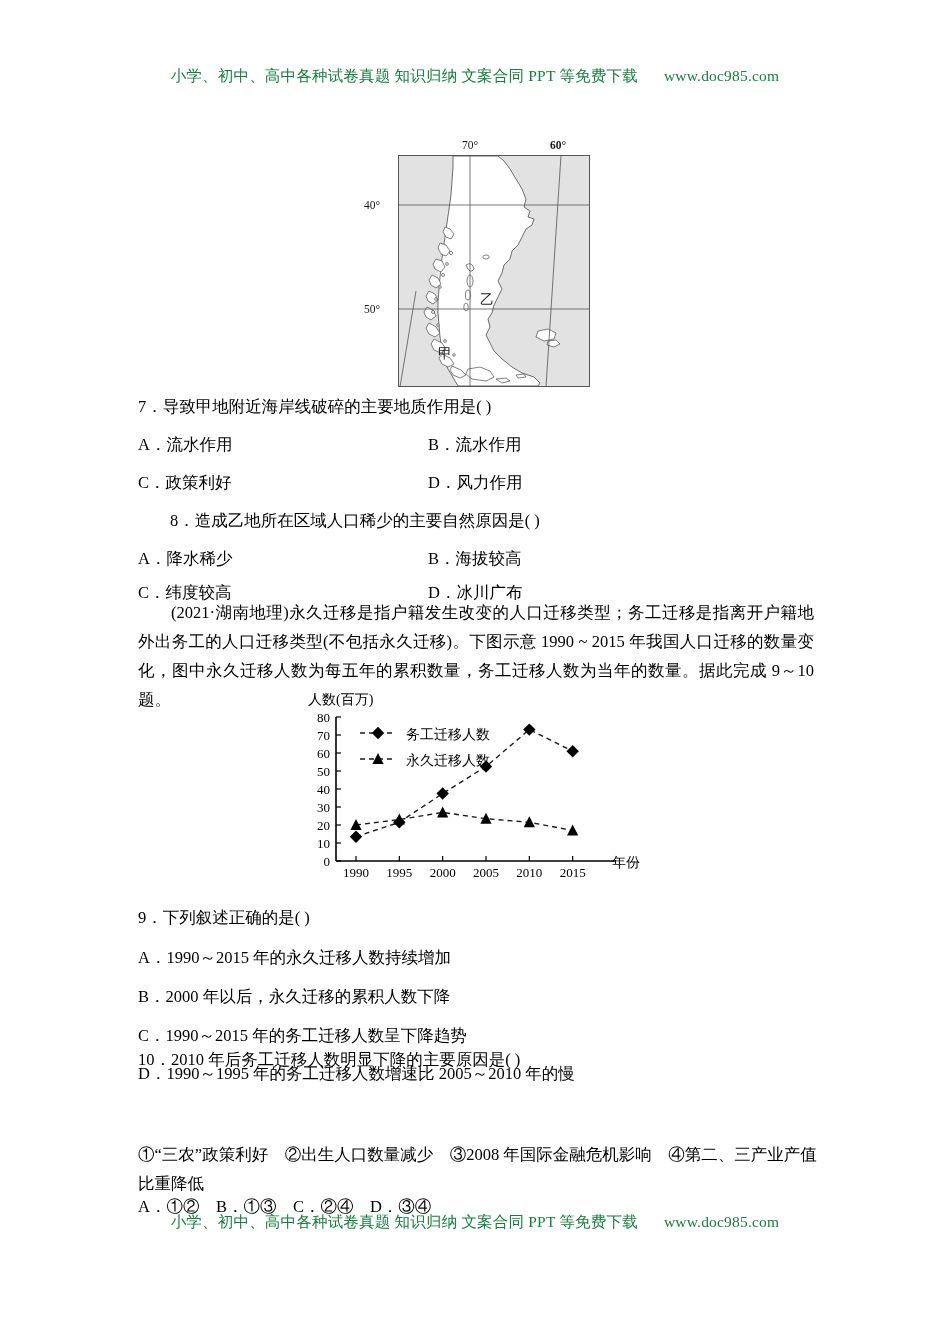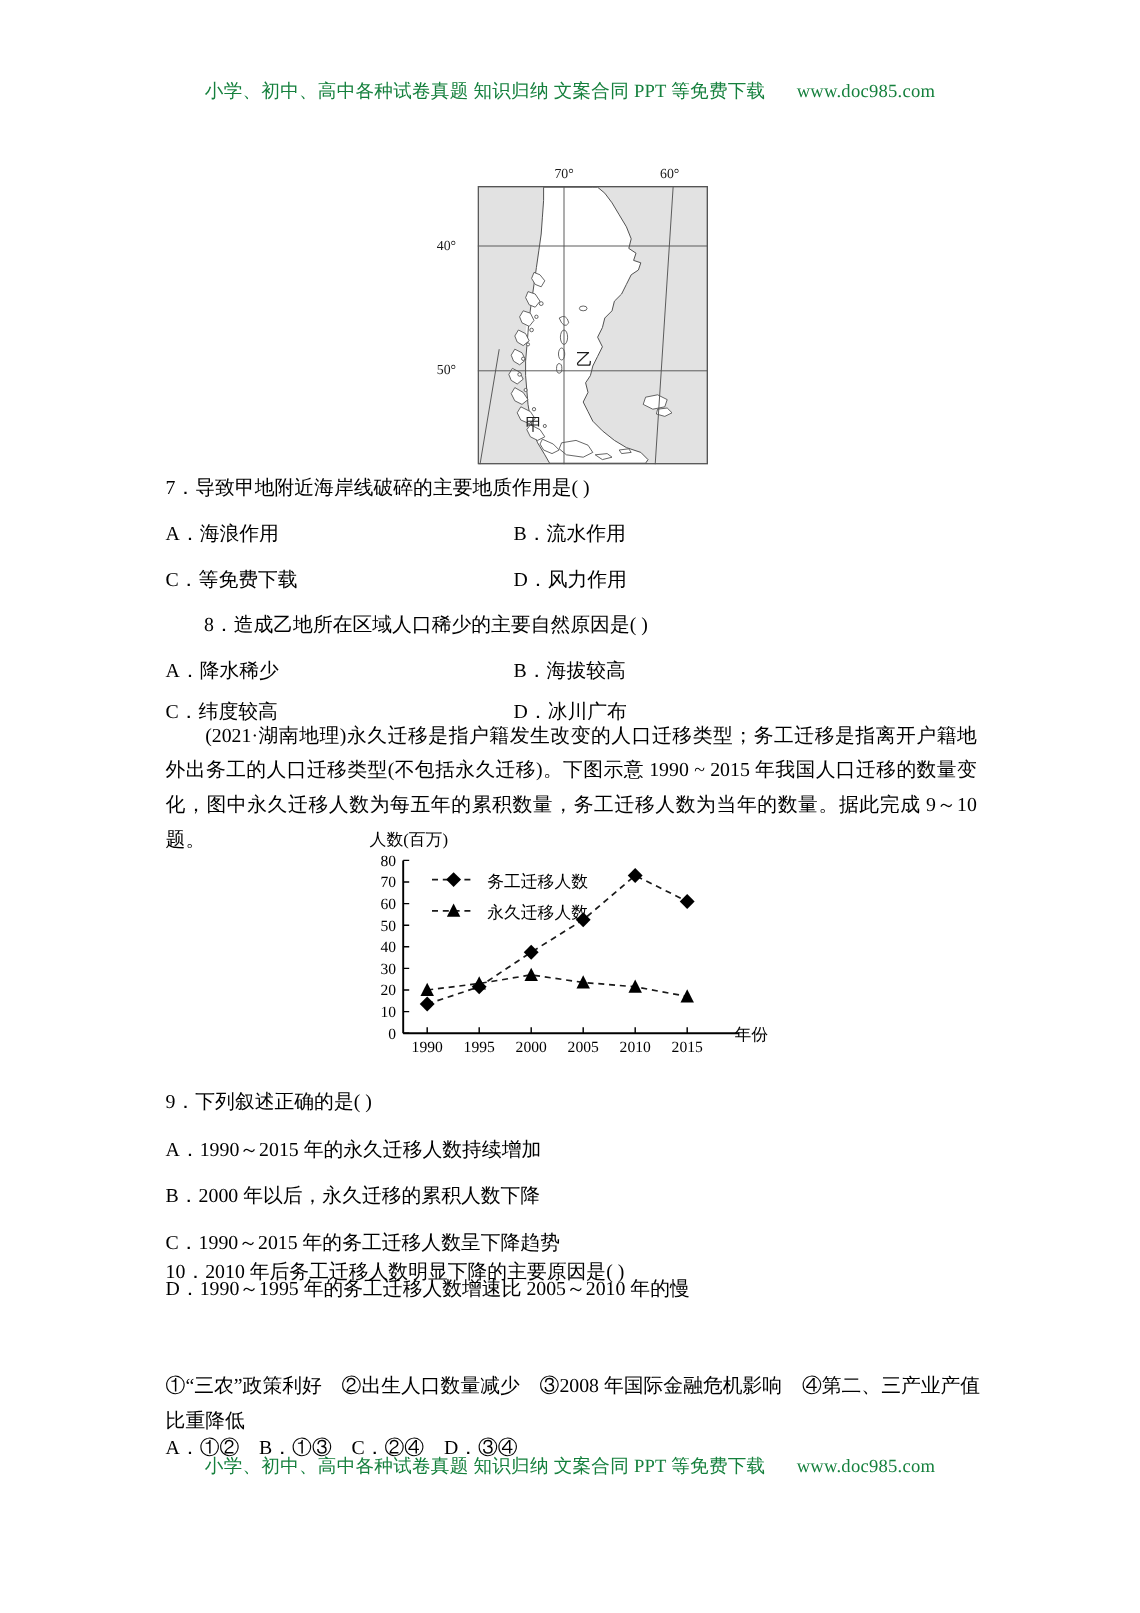--- a/index.html
+++ b/index.html
@@ -55,21 +55,21 @@
     height: 232px;
   }
   .map-lon-label, .map-lat-label {
     position: absolute;
     font-size: 11.5px;
     font-family: "Liberation Serif", "DejaVu Serif", serif;
     color: #1a1a1a;
     white-space: nowrap;
   }
   .lon-70 { left: 64px; top: -16px; }
-  .lon-60 { left: 152px; top: -16px; }
+  .lon-60 { left: 152px; top: -16px; font-weight: bold; }
   .lat-40 { left: -34px; top: 44px; }
   .lat-50 { left: -34px; top: 148px; }
   .map-region-label {
     position: absolute;
     font-size: 14px;
     font-family: "Liberation Serif", "DejaVu Serif", serif;
     color: #1a1a1a;
   }
   .lbl-jia { left: 40px; top: 190px; }
   .lbl-yi  { left: 82px; top: 136px; }
@@ -235,23 +235,23 @@
       <path d="M 18 136 L 2 232" fill="none" stroke="#555" stroke-width="0.8"></path>
 
       <rect x="0.5" y="0.5" width="191" height="231" fill="none" stroke="#555" stroke-width="1"></rect>
     </svg>
 
     <span class="map-region-label lbl-jia">甲</span>
     <span class="map-region-label lbl-yi">乙</span>
   </div>
 
   <div class="qline qnum-indent" style="top:399px;">7．导致甲地附近海岸线破碎的主要地质作用是(       )</div>
-  <div class="qline opt-left" style="top:437px;">A．海浪作用</div>
+  <div class="qline opt-left" style="top:437px;">A．流水作用</div>
   <div class="qline opt-right" style="top:437px;">B．流水作用</div>
-  <div class="qline opt-left" style="top:475px;">C．等免费下载</div>
+  <div class="qline opt-left" style="top:475px;">C．政策利好</div>
   <div class="qline opt-right" style="top:475px;">D．风力作用</div>
 
   <div class="qline qnum-indent" style="top:513px;margin-left:32px;">8．造成乙地所在区域人口稀少的主要自然原因是(       )</div>
   <div class="qline opt-left" style="top:551px;">A．降水稀少</div>
   <div class="qline opt-right" style="top:551px;">B．海拔较高</div>
   <div class="qline opt-left" style="top:585px;">C．纬度较高</div>
   <div class="qline opt-right" style="top:585px;">D．冰川广布</div>
 
   <div class="passage">(2021·湖南地理)永久迁移是指户籍发生改变的人口迁移类型；务工迁移是指离开户籍地外出务工的人口迁移类型(不包括永久迁移)。下图示意 1990 ~ 2015 年我国人口迁移的数量变化，图中永久迁移人数为每五年的累积数量，务工迁移人数为当年的数量。据此完成 9～10 题。</div>
 

